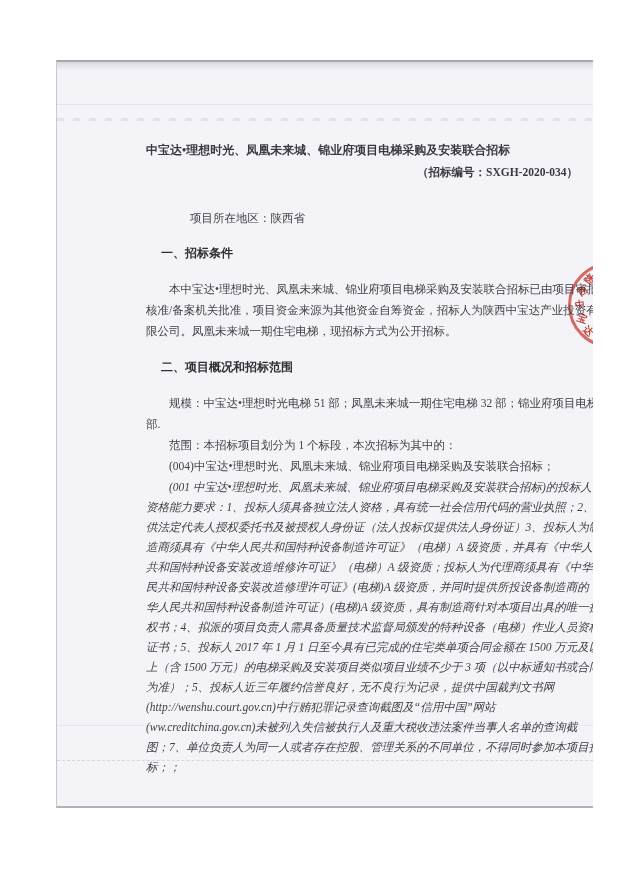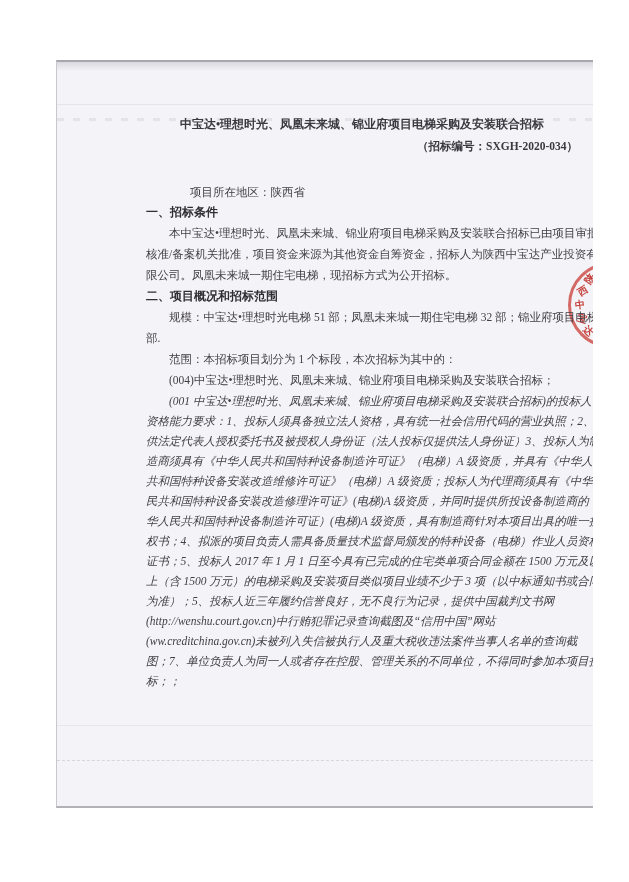--- a/index.html
+++ b/index.html
@@ -33,22 +33,22 @@
     background:repeating-linear-gradient(90deg, rgba(140,138,150,0.35) 0 7px, transparent 7px 16px);}
   .hline2{top:663px;height:1px;background:#e8e6ec;}
   .dotline{top:698px;height:0;border-top:1px dashed #c9c7cf;opacity:.65;}
   .content{
     position:absolute;
     left:89px;top:0;
     width:432px;
     color:#403f44;
   }
   .title1{
-    margin-top:52px;
-    text-align:center;
+    margin-top:78px;
+    text-align:left;
     font-weight:bold;
     font-size:12px;
     line-height:20px;
     color:#3a393f;
   }
   .title2{
     margin-top:2px;
     text-align:right;
     font-weight:bold;
     font-size:11.5px;
@@ -59,21 +59,21 @@
     margin-top:26px;
     font-size:11.5px;
     line-height:20px;
     margin-left:44px;
   }
   .heading{
     font-size:12px;
     font-weight:bold;
     line-height:21px;
     color:#2f2e33;
-    margin:0;
+    margin:15px;
   }
   .sec p{
     margin:0;
     font-size:11.5px;
     line-height:21px;
     white-space:nowrap;
   }
   .sec.tight p{line-height:20px;font-style:italic;}
   .indent{text-indent:2em;}
   .stamp{

